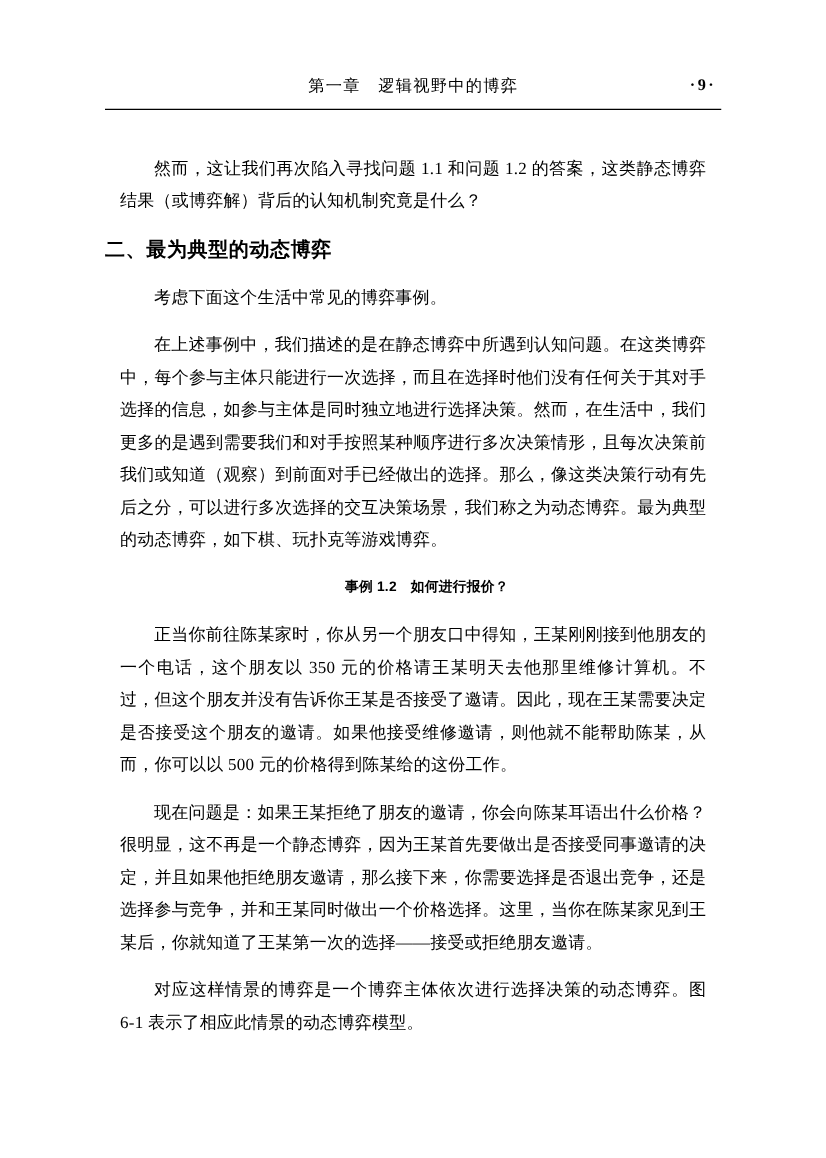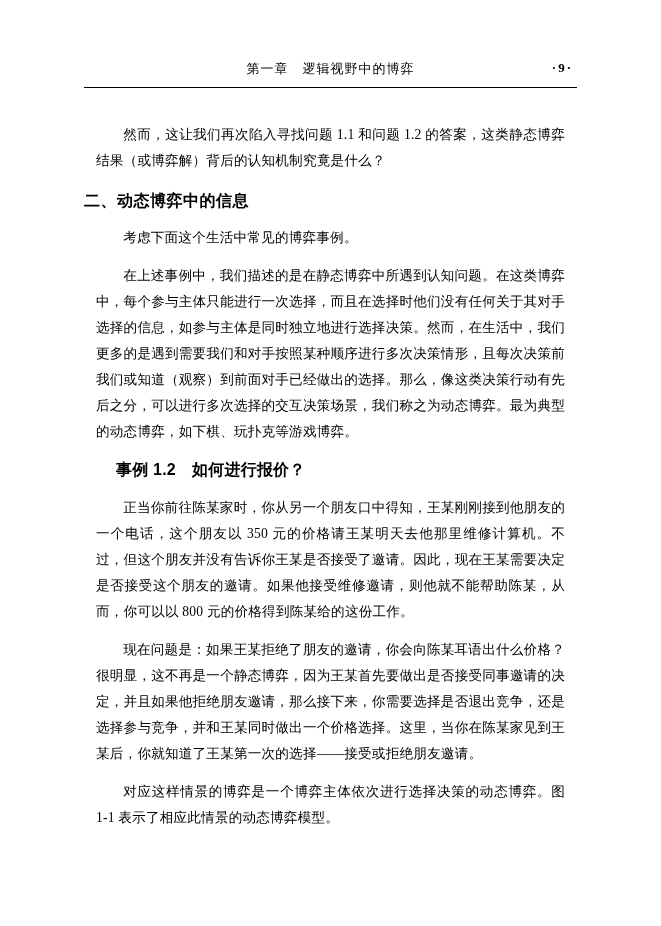--- a/index.html
+++ b/index.html
@@ -58,43 +58,44 @@
     font-family: "Liberation Sans", "DejaVu Sans", sans-serif;
     font-weight: bold;
     font-size: 16px;
     line-height: 24px;
     text-indent: 0;
     letter-spacing: 0.5px;
   }
   .example-title {
     font-family: "Liberation Sans", "DejaVu Sans", sans-serif;
     font-weight: bold;
-    font-size: 16px;
+    font-size: 11px;
     line-height: 26px;
     margin: 0;
     text-indent: 2em;
     letter-spacing: 0.2px;
+    text-align: center;
   }
 </style>
 </head>
 <body>
 
 <div class="page">
 
   <div class="header">
     <span class="chapter">第一章　逻辑视野中的博弈</span>
     <span class="pagenum">·9·</span>
   </div>
 
   <hr class="rule">
 
   <div class="content">
     <p class="para">然而，这让我们再次陷入寻找问题 1.1 和问题 1.2 的答案，这类静态博弈结果（或博弈解）背后的认知机制究竟是什么？</p>
-    <h2 class="heading">二、动态博弈中的信息</h2>
+    <h2 class="heading">二、最为典型的动态博弈</h2>
     <p class="para">考虑下面这个生活中常见的博弈事例。</p>
     <p class="para">在上述事例中，我们描述的是在静态博弈中所遇到认知问题。在这类博弈中，每个参与主体只能进行一次选择，而且在选择时他们没有任何关于其对手选择的信息，如参与主体是同时独立地进行选择决策。然而，在生活中，我们更多的是遇到需要我们和对手按照某种顺序进行多次决策情形，且每次决策前我们或知道（观察）到前面对手已经做出的选择。那么，像这类决策行动有先后之分，可以进行多次选择的交互决策场景，我们称之为动态博弈。最为典型的动态博弈，如下棋、玩扑克等游戏博弈。</p>
     <p class="example-title">事例 1.2　如何进行报价？</p>
-    <p class="para">正当你前往陈某家时，你从另一个朋友口中得知，王某刚刚接到他朋友的一个电话，这个朋友以 350 元的价格请王某明天去他那里维修计算机。不过，但这个朋友并没有告诉你王某是否接受了邀请。因此，现在王某需要决定是否接受这个朋友的邀请。如果他接受维修邀请，则他就不能帮助陈某，从而，你可以以 800 元的价格得到陈某给的这份工作。</p>
+    <p class="para">正当你前往陈某家时，你从另一个朋友口中得知，王某刚刚接到他朋友的一个电话，这个朋友以 350 元的价格请王某明天去他那里维修计算机。不过，但这个朋友并没有告诉你王某是否接受了邀请。因此，现在王某需要决定是否接受这个朋友的邀请。如果他接受维修邀请，则他就不能帮助陈某，从而，你可以以 500 元的价格得到陈某给的这份工作。</p>
     <p class="para">现在问题是：如果王某拒绝了朋友的邀请，你会向陈某耳语出什么价格？很明显，这不再是一个静态博弈，因为王某首先要做出是否接受同事邀请的决定，并且如果他拒绝朋友邀请，那么接下来，你需要选择是否退出竞争，还是选择参与竞争，并和王某同时做出一个价格选择。这里，当你在陈某家见到王某后，你就知道了王某第一次的选择——接受或拒绝朋友邀请。</p>
-    <p class="para">对应这样情景的博弈是一个博弈主体依次进行选择决策的动态博弈。图 1-1 表示了相应此情景的动态博弈模型。</p>
+    <p class="para">对应这样情景的博弈是一个博弈主体依次进行选择决策的动态博弈。图 6-1 表示了相应此情景的动态博弈模型。</p>
   </div>
 
 </div>
 
 </body></html>

